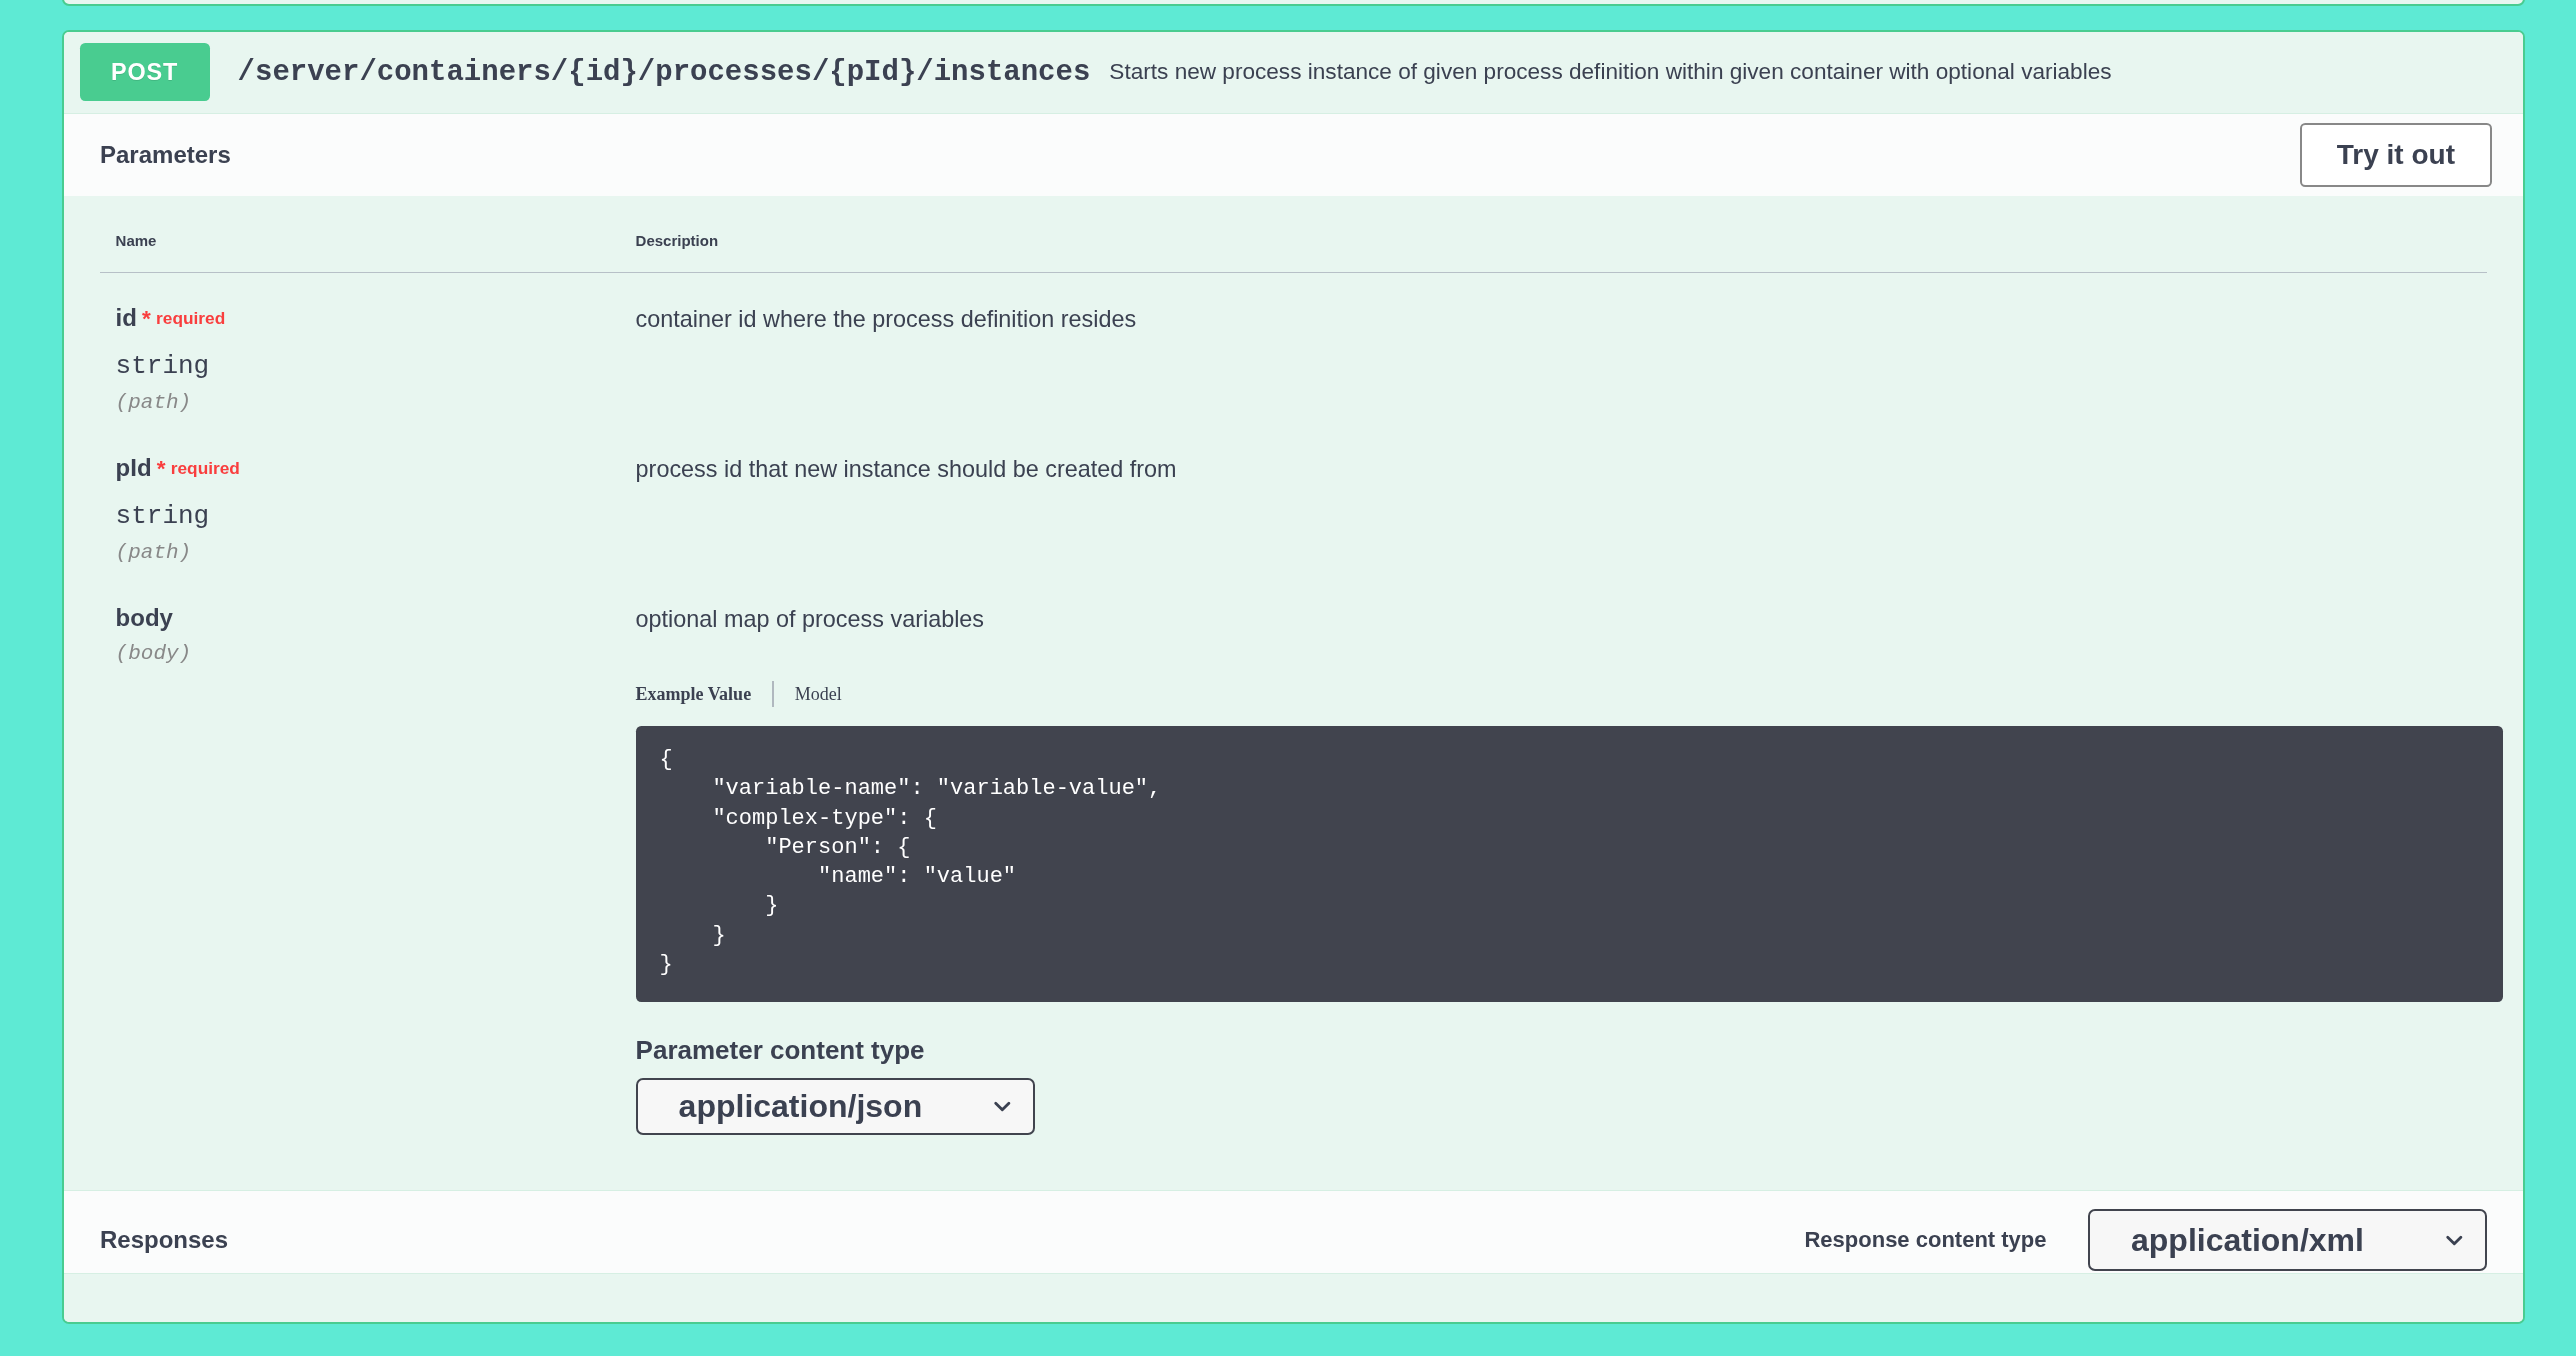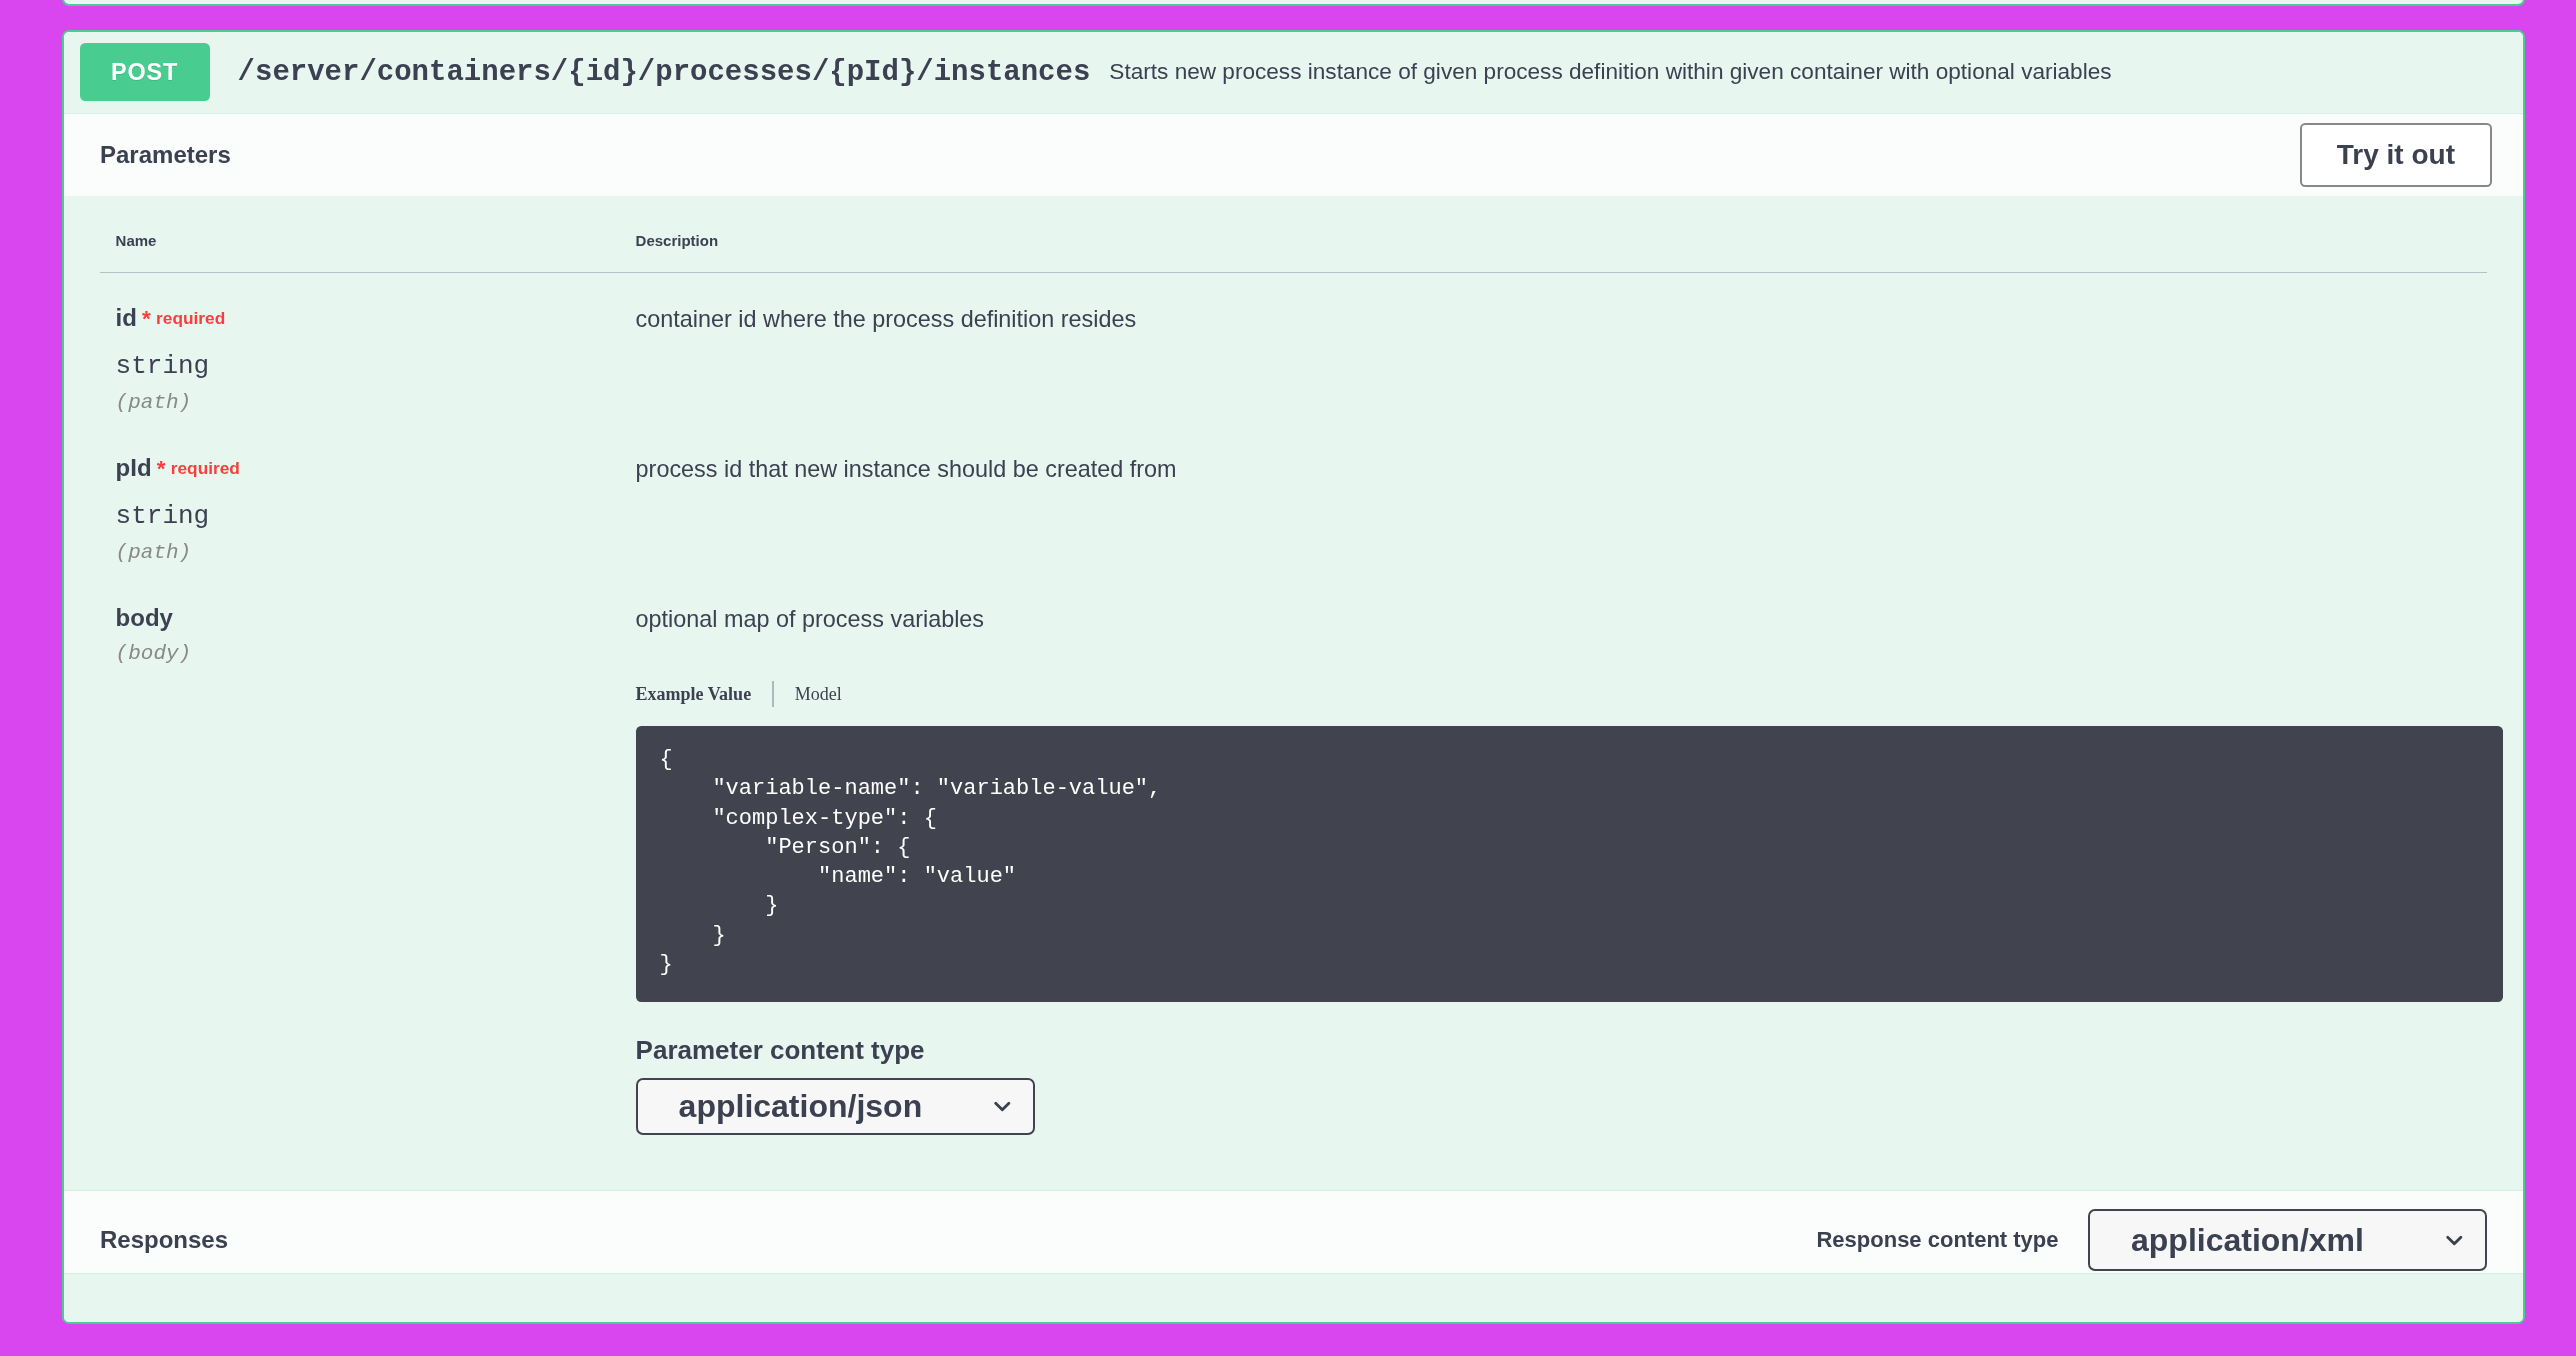--- a/index.html
+++ b/index.html
@@ -9,21 +9,21 @@
     height: 1357px;
     background: #fafafa;
     font-family: "Liberation Sans", sans-serif;
     overflow: hidden;
   }
 
   .page {
     position: relative;
     width: 2576px;
     height: 1357px;
-    background: #d946ef;
+    background: #5eead4;
   }
 
   
   .opblock-above {
     position: absolute;
     left: 62px;
     top: -24px;
     width: 2463px;
     height: 29.5px;
     border: 2.6px solid #49cc90;
@@ -270,20 +270,21 @@
     justify-content: space-between;
     background: #fbfcfc;
     padding: 16px 36px 0 36px;
     height: 83px;
     border-top: 1.7px solid #d6efe3;
   }
 
   .resp-right {
     display: flex;
     align-items: center;
+    gap: 12px;
   }
   .resp-ct-label {
     font-size: 22px;
     font-weight: bold;
     color: #3b4151;
     margin-right: 29.5px;
   }
   .select-box.wide {
     margin-top: 0;
     width: 399px;

